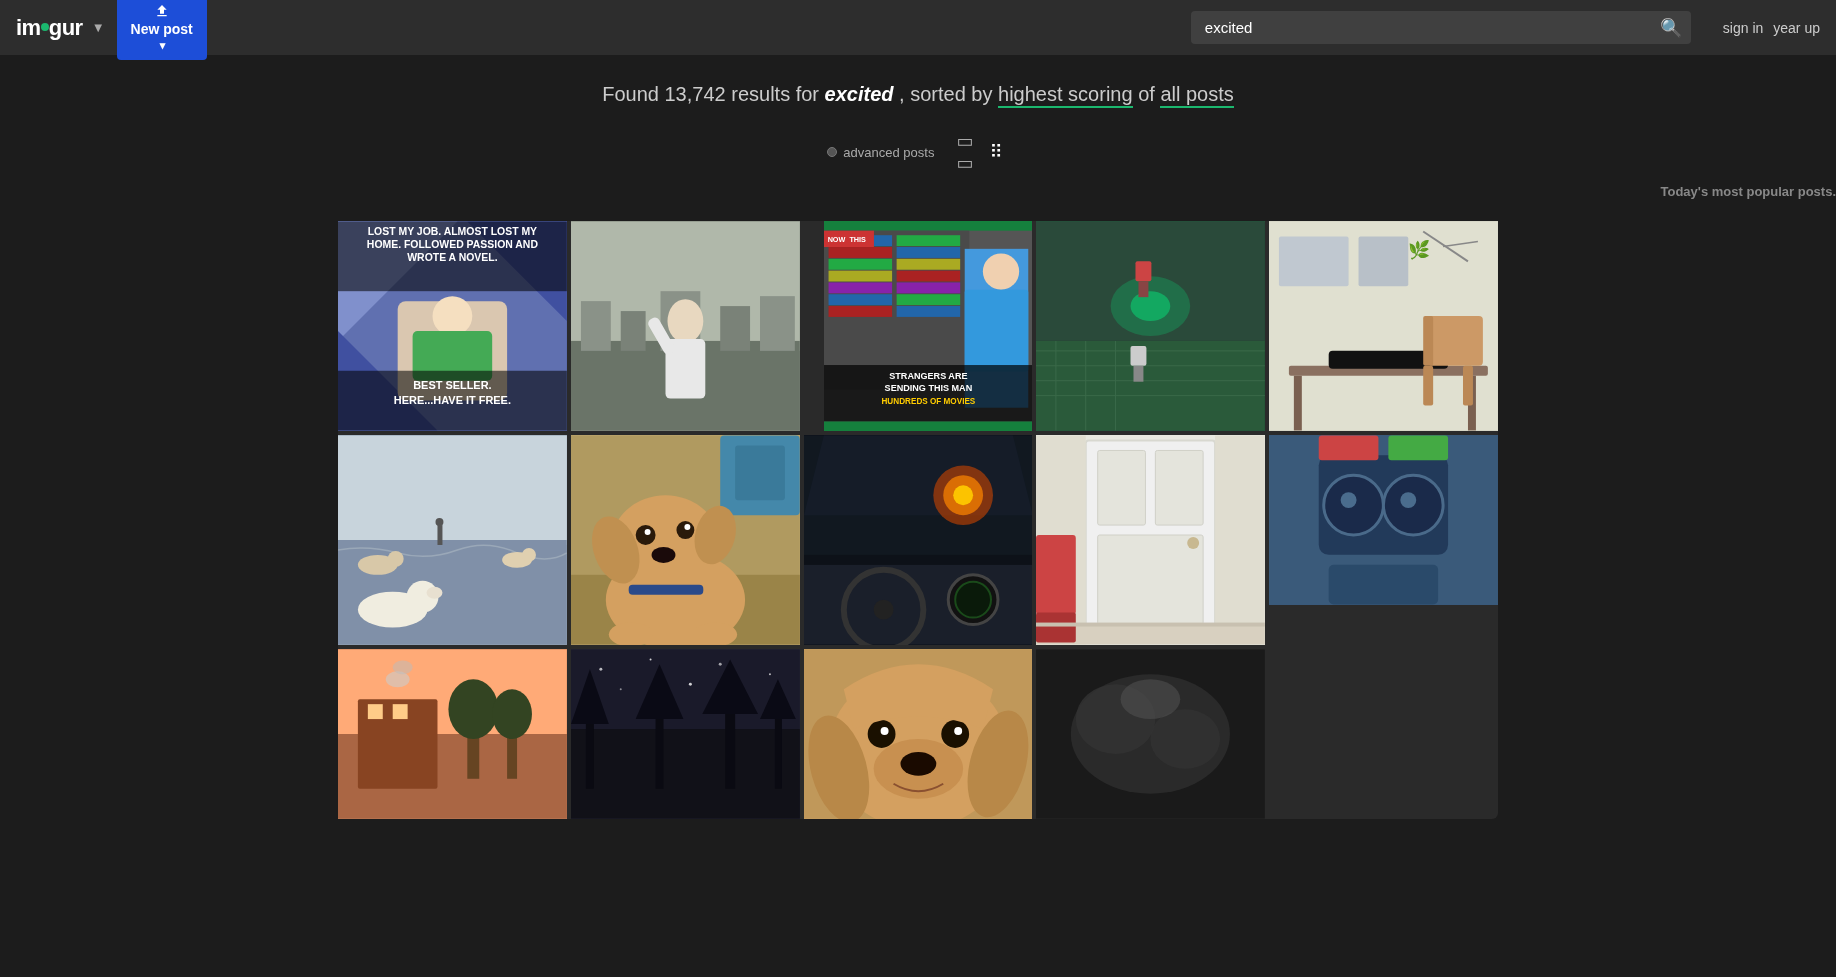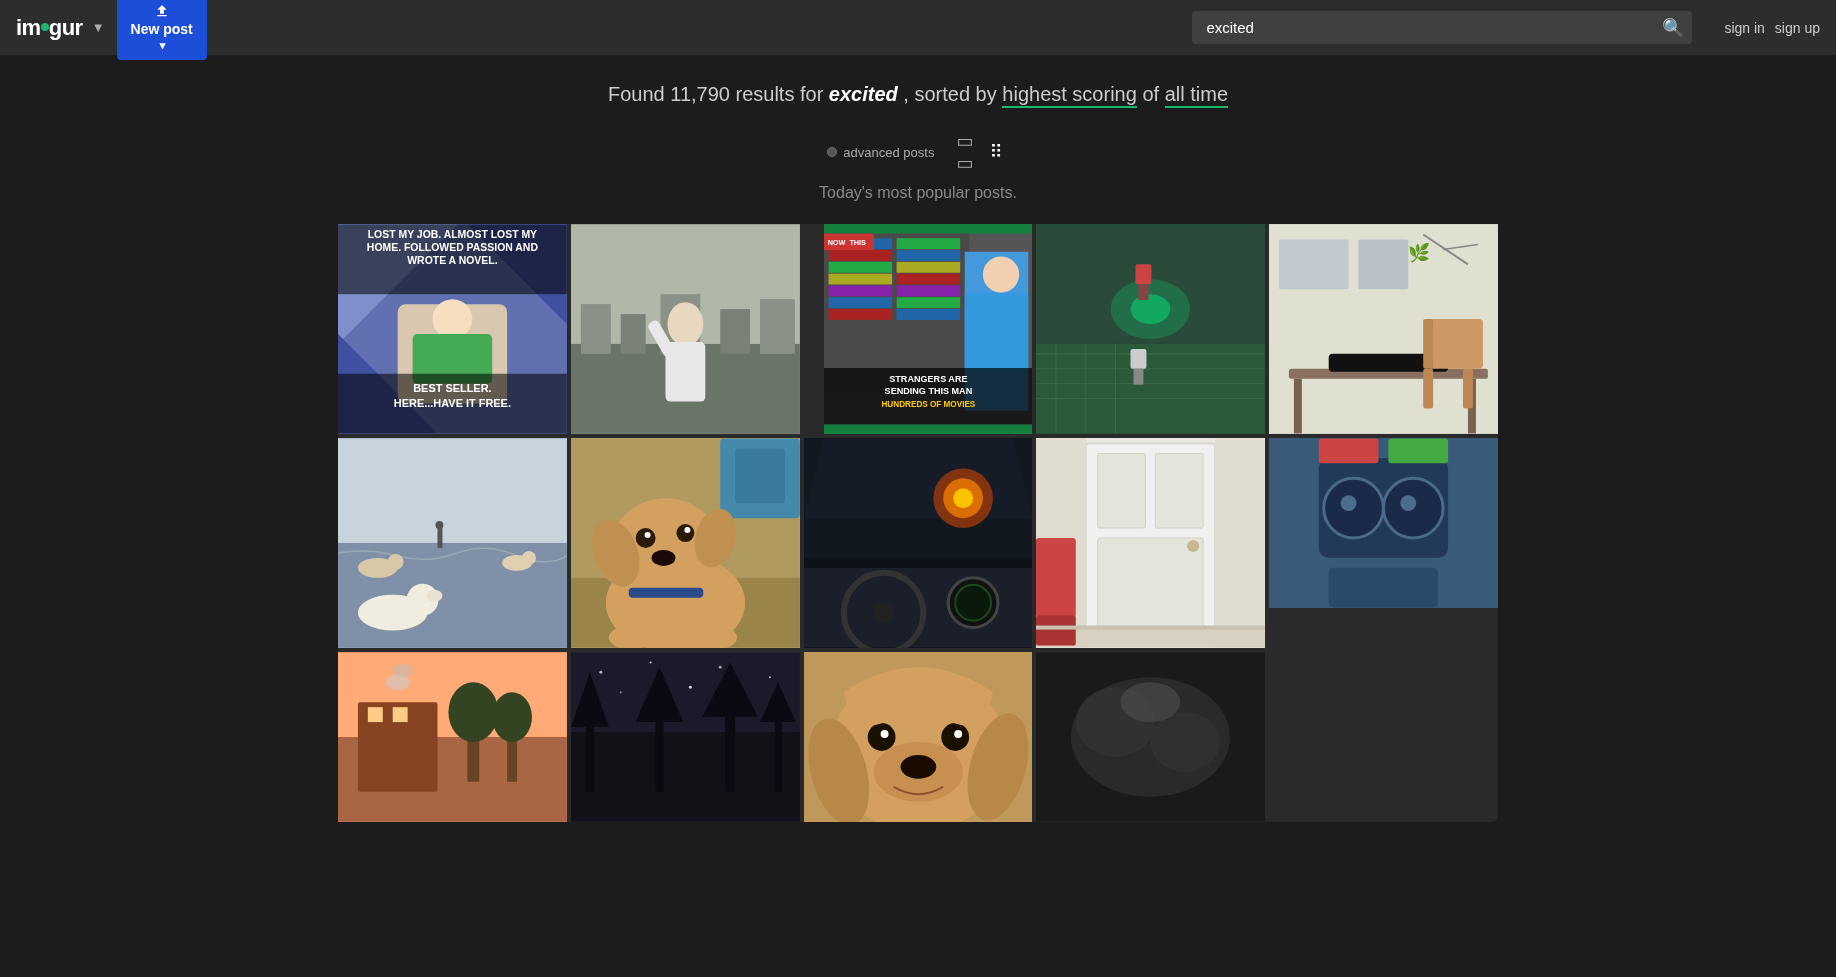--- a/index.html
+++ b/index.html
@@ -163,23 +163,24 @@
       border: none;
       color: #aaa;
       cursor: pointer;
       padding: 4px 6px;
       font-size: 18px;
     }
     .view-btn.active { color: #fff; }
 
     #popular-label {
       color: #888;
-      font-size: 16px;
-      text-align: center;
+      font-size: 13px;
+      text-align: right;
       padding-bottom: 12px;
+      font-weight: bold;
     }
 
     
     #main-content {
       max-width: 1200px;
       margin: 0 auto;
       padding: 10px 20px 20px;
     }
 
     #gallery-container {
@@ -223,32 +224,32 @@
 
   <div id="search-container">
     <input id="search-input" type="text" value="excited" placeholder="Search" style="">
     <button id="search-icon-btn">
       <span>🔍</span>
     </button>
   </div>
 
   <div id="header-actions">
     <a class="header-link">sign in</a>
-    <a class="header-link">sign up</a>
+    <a class="header-link">year up</a>
   </div>
 </header>
 
 <div id="results-bar">
   <p id="results-text">
-    <span>Found 11,790 results for</span>
+    <span>Found 13,742 results for</span>
     <strong>excited</strong>
     <span>, sorted by</span>
     <a class="sort-link">highest scoring</a>
     <span> of </span>
-    <a class="sort-link">all time</a>
+    <a class="sort-link">all posts</a>
   </p>
 </div>
 
 <div id="filter-bar">
   <div id="advanced-search-toggle">
     <div class="circle-indicator"></div>
     <span>advanced posts</span>
   </div>
   <div id="view-toggle">
     <button class="view-btn" title="List view">

